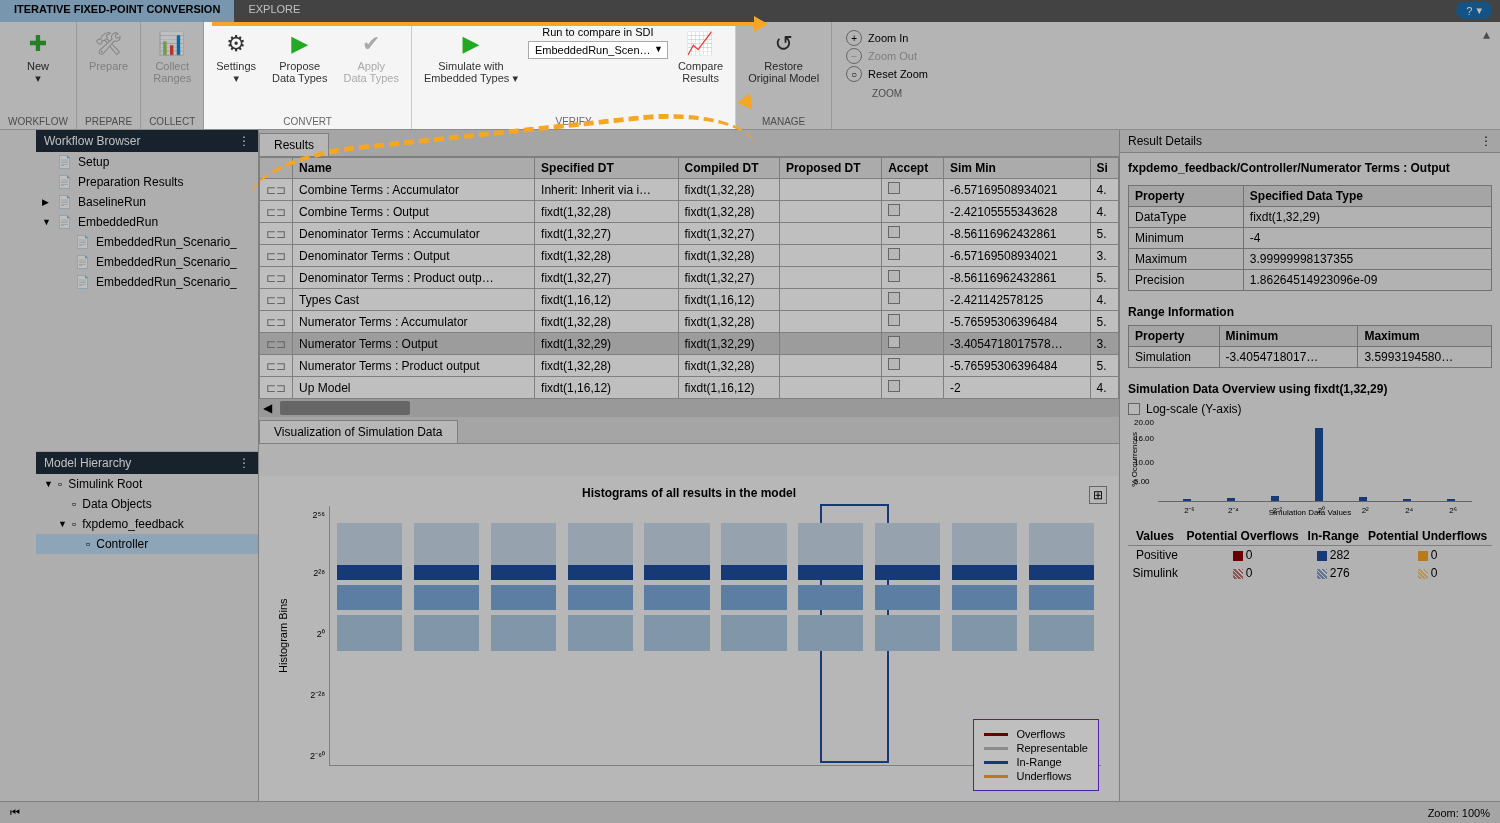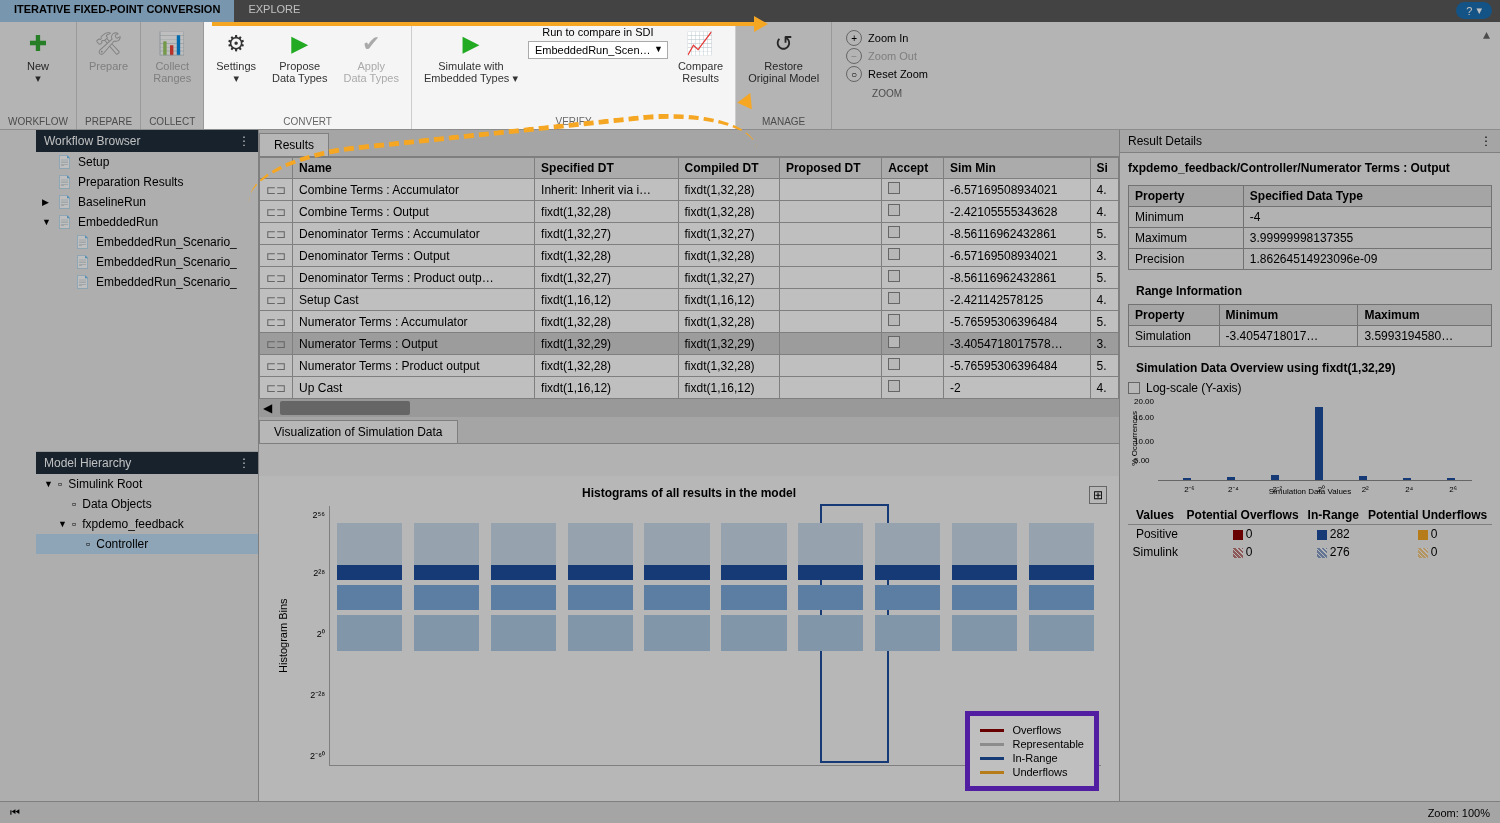--- a/index.html
+++ b/index.html
@@ -62,30 +62,30 @@
 .y-axis { width:36px; font-size:9px; display:flex; flex-direction:column; justify-content:space-between; align-items:flex-end; padding:4px 4px 4px 0;}
 .y-axis-label { writing-mode:vertical-rl; transform:rotate(180deg); font-size:11px; text-align:center; margin-right:4px;}
 .bars { flex:1; display:flex; gap:6px; border-left:1px solid #aaa; border-bottom:1px solid #aaa; position:relative; padding:4px; }
 .bar-col { flex:1; position:relative; }
 .band { position:absolute; left:4%; width:92%; }
 .band.b1 { background:#c8d8e8; }
 .band.b2 { background:#7aa8d8; }
 .band.b3 { background:#1e4e9c; }
 .band.b4 { background:#adc8e0; }
 .selbox { position:absolute; border:2px solid #1e4e9c; }
-.legend { position:absolute; right:20px; bottom:10px; background:#fff; border:5px solid #6d28d9; padding:6px 10px; font-size:11px; }
+.legend { position:absolute; right:20px; bottom:10px; background:#fff; border:1px solid #6d28d9; padding:6px 10px; font-size:11px; }
 .legend .row { display:flex; align-items:center; gap:8px; margin:2px 0;}
 .legend .sw { width:24px; height:3px; }
 .rightcol { width:380px; background:#eee; display:flex; flex-direction:column; }
 .rd-body { padding:8px; overflow:auto; font-size:12px; flex:1; }
 .rd-title { font-weight:bold; margin-bottom:10px; }
 table.kv { border-collapse:collapse; width:100%; margin-bottom:14px; }
 table.kv th, table.kv td { border:1px solid #999; padding:3px 6px; text-align:left; }
 table.kv th { background:#ddd; font-weight:bold; }
-.section-h { font-weight:bold; margin:6px 8px; }
+.section-h { font-weight:bold; margin:6px 0; }
 .chk-row { display:flex; gap:6px; align-items:center; margin:6px 0; }
 .mini-chart { height:80px; position:relative; border-bottom:1px solid #888; margin:4px 20px 24px 30px; }
 .mini-chart .bar { position:absolute; bottom:0; width:8px; background:#1e4e9c; }
 .mini-chart .tick { position:absolute; bottom:-14px; font-size:8px; transform:translateX(-50%);}
 .mini-chart .yt { position:absolute; left:-24px; font-size:8px; transform:translateY(50%);}
 table.stats { border-collapse:collapse; width:100%; font-size:12px; }
 table.stats th { font-weight:bold; padding:2px 4px; border-bottom:1px solid #aaa; text-align:center;}
 table.stats td { padding:2px 4px; text-align:center; }
 .swatch { display:inline-block; width:10px; height:10px; vertical-align:middle; margin-right:3px;}
 .statusbar { height:22px; background:#ddd; border-top:1px solid #aaa; display:flex; align-items:center; padding:0 10px; font-size:11px; justify-content:space-between;}
@@ -327,21 +327,21 @@
               <td>Denominator Terms : Product outp…</td>
               <td>fixdt(1,32,27)</td>
               <td>fixdt(1,32,27)</td>
               <td></td>
               <td class="accept-cell"><span class="chk"></span></td>
               <td>-8.56116962432861</td>
               <td>5.</td>
             </tr>
             <tr>
               <td class="hndl">⊏⊐</td>
-              <td>Setup Cast</td>
+              <td>Types Cast</td>
               <td>fixdt(1,16,12)</td>
               <td>fixdt(1,16,12)</td>
               <td></td>
               <td class="accept-cell"><span class="chk"></span></td>
               <td>-2.421142578125</td>
               <td>4.</td>
             </tr>
             <tr>
               <td class="hndl">⊏⊐</td>
               <td>Numerator Terms : Accumulator</td>
@@ -367,21 +367,21 @@
               <td>Numerator Terms : Product output</td>
               <td>fixdt(1,32,28)</td>
               <td>fixdt(1,32,28)</td>
               <td></td>
               <td class="accept-cell"><span class="chk"></span></td>
               <td>-5.76595306396484</td>
               <td>5.</td>
             </tr>
             <tr>
               <td class="hndl">⊏⊐</td>
-              <td>Up Cast</td>
+              <td>Up Model</td>
               <td>fixdt(1,16,12)</td>
               <td>fixdt(1,16,12)</td>
               <td></td>
               <td class="accept-cell"><span class="chk"></span></td>
               <td>-2</td>
               <td>4.</td>
             </tr>
           </tbody>
         </table>
     </div>
@@ -497,20 +497,24 @@
       <span>Result Details</span>
         <span class="dots">⋮</span>
     </div>
     <div class="rd-body">
       <div class="rd-title">fxpdemo_feedback/Controller/Numerator Terms : Output</div>
       <table class="kv" id="props-table">
           <tbody>
             <tr>
               <th>Property</th>
               <th>Specified Data Type</th>
+            </tr>
+            <tr>
+              <td>DataType</td>
+              <td>fixdt(1,32,29)</td>
             </tr>
             <tr>
               <td>Minimum</td>
               <td>-4</td>
             </tr>
             <tr>
               <td>Maximum</td>
               <td>3.99999998137355</td>
             </tr>
             <tr>

